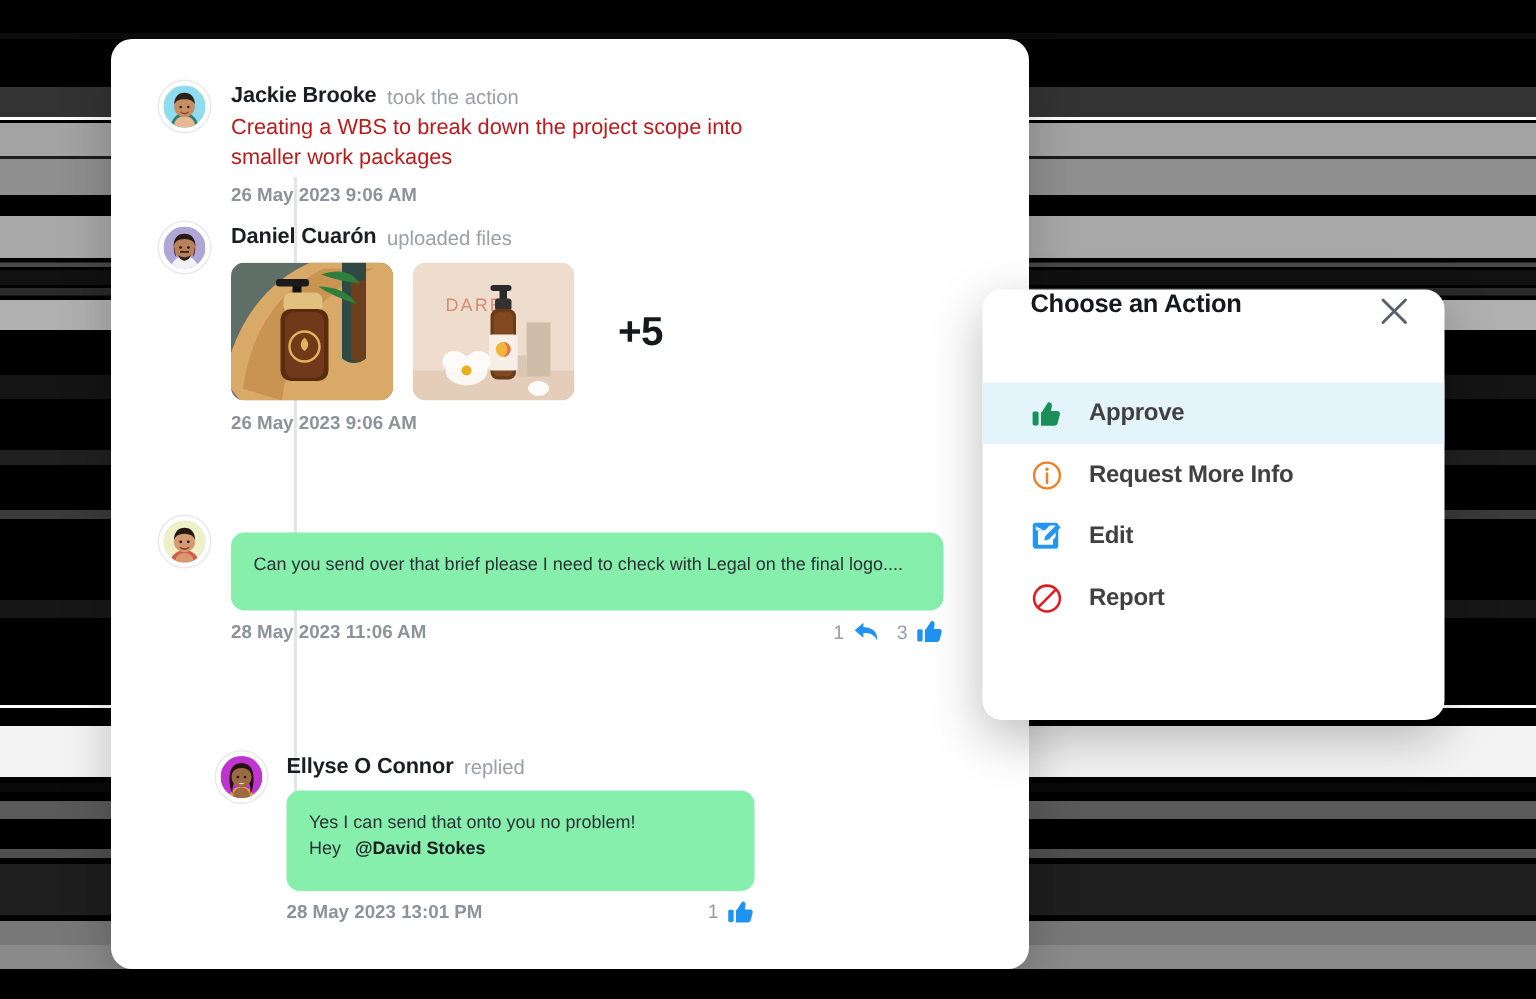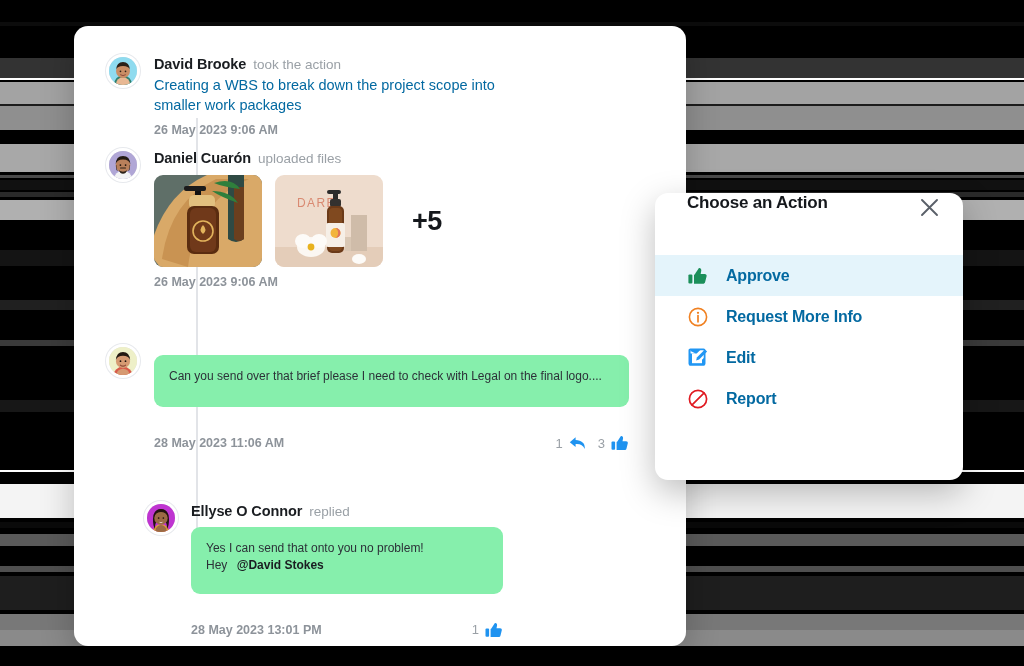--- a/index.html
+++ b/index.html
@@ -41,37 +41,37 @@
     overflow:hidden; position:relative; flex:0 0 auto;
     background:#ddd;
   }
   .avatar svg { display:block; width:100%; height:100%; }
 
   .row-head { display:flex; align-items:center; gap:7px; }
   .person-name { font-size:14.5px; font-weight:bold; color:#1a1d21; letter-spacing:-.1px; }
   .action-text { font-size:13.5px; color:#9aa0a6; }
 
   .body-text {
-    font-size:14.5px; color:#0369a1; line-height:1.38; max-width:355px;
+    font-size:14.5px; color:#b91c1c; line-height:1.38; max-width:355px;
     margin-top:3px;
   }
   .timestamp { font-size:12.5px; color:#8d939a; font-weight:bold; margin-top:8px; }
 
   .thumbs { display:flex; align-items:center; gap:13px; margin-top:9px; }
   .thumb { width:108px; height:92px; border-radius:9px; overflow:hidden; position:relative; }
   .thumb svg { display:block; width:100%; height:100%; }
   .plus-more { font-size:27px; font-weight:bold; color:#15181c; margin-left:16px; letter-spacing:-.5px; }
 
   .bubble {
     background:#86efac; border-radius:9px; padding:13px 15px 15px 15px;
     font-size:12px; color:#2c3138; line-height:1.45;
   }
   .bubble b { color:#1a1d21; }
 
-  .meta-row { display:flex; align-items:center; margin-top:28px; }
+  .meta-row { display:flex; align-items:center; margin-top:6px; }
   .meta-row .timestamp { margin-top:0; }
   .meta-actions { margin-left:auto; display:flex; align-items:center; gap:12px; }
   .meta-item { display:flex; align-items:center; gap:6px; }
   .meta-count { font-size:13px; color:#9aa0a6; }
   .meta-item svg { display:block; }
 
   
   #action-panel {
     position:absolute; left:655px; top:193px; width:308px; height:287px;
     background:#ffffff; border-radius:13px;
@@ -82,21 +82,21 @@
     height:62px; display:flex; padding:0 20px 0 32px;
   }
   .panel-title { font-size:17px; font-weight:bold; color:#15181c; letter-spacing:-.2px; }
   .panel-close { margin-left:auto; width:28px; height:28px; display:flex; align-items:center; justify-content:center; cursor:pointer; }
 
   .action-item {
     display:flex; align-items:center; gap:17px;
     height:41px; padding:0 32px; cursor:pointer;
   }
   .action-item.selected { background:#e4f4fb; }
-  .action-label { font-size:16px; font-weight:bold; color:#0369a1; letter-spacing:-.2px; }
+  .action-label { font-size:16px; font-weight:bold; color:#404040; letter-spacing:-.2px; }
   .action-ico { width:22px; height:22px; display:flex; align-items:center; justify-content:center; flex:0 0 auto; }
   .action-ico svg { display:block; }
 </style>
 </head>
 <body>
 
 <div id="bg" style="background: rgb(0, 0, 0);">
     <div class="stripe" style="top: 22px; height: 4px; background: rgb(12, 12, 12);"></div>
     <div class="stripe" style="top: 58px; height: 20px; background: rgb(51, 51, 51);"></div>
     <div class="stripe" style="top: 78px; height: 2px; background: rgb(255, 255, 255);"></div>
@@ -141,21 +141,21 @@
           <ellipse cx="20" cy="38" rx="10" ry="9" fill="#e8b894"></ellipse>
           <circle cx="20" cy="20" r="10" fill="#c98d64"></circle>
           <path d="M10 18 q1 -11 10 -11 q9 0 10 11 q-2 -5 -10 -5 q-8 0 -10 5 z" fill="#2b2118"></path>
           <circle cx="16.4" cy="20.5" r="1.2" fill="#2b2118"></circle>
           <circle cx="23.6" cy="20.5" r="1.2" fill="#2b2118"></circle>
           <path d="M16.5 25.5 q3.5 2.6 7 0" stroke="#8c4b3a" stroke-width="1.4" fill="none" stroke-linecap="round"></path>
         </svg>
       </div>
       <div style="padding-top:2px;">
         <div class="row-head">
-          <span class="person-name">David Brooke</span>
+          <span class="person-name">Jackie Brooke</span>
           <span class="action-text">took the action</span>
         </div>
         <div class="body-text">Creating a WBS to break down the project scope into smaller work packages</div>
         <div class="timestamp">26 May 2023 9:06 AM</div>
       </div>
     </div>
   </div>
 
   <div class="entry" style="left:32px; top:122px; width:540px;">
     <div style="display:flex; gap:14px;">

